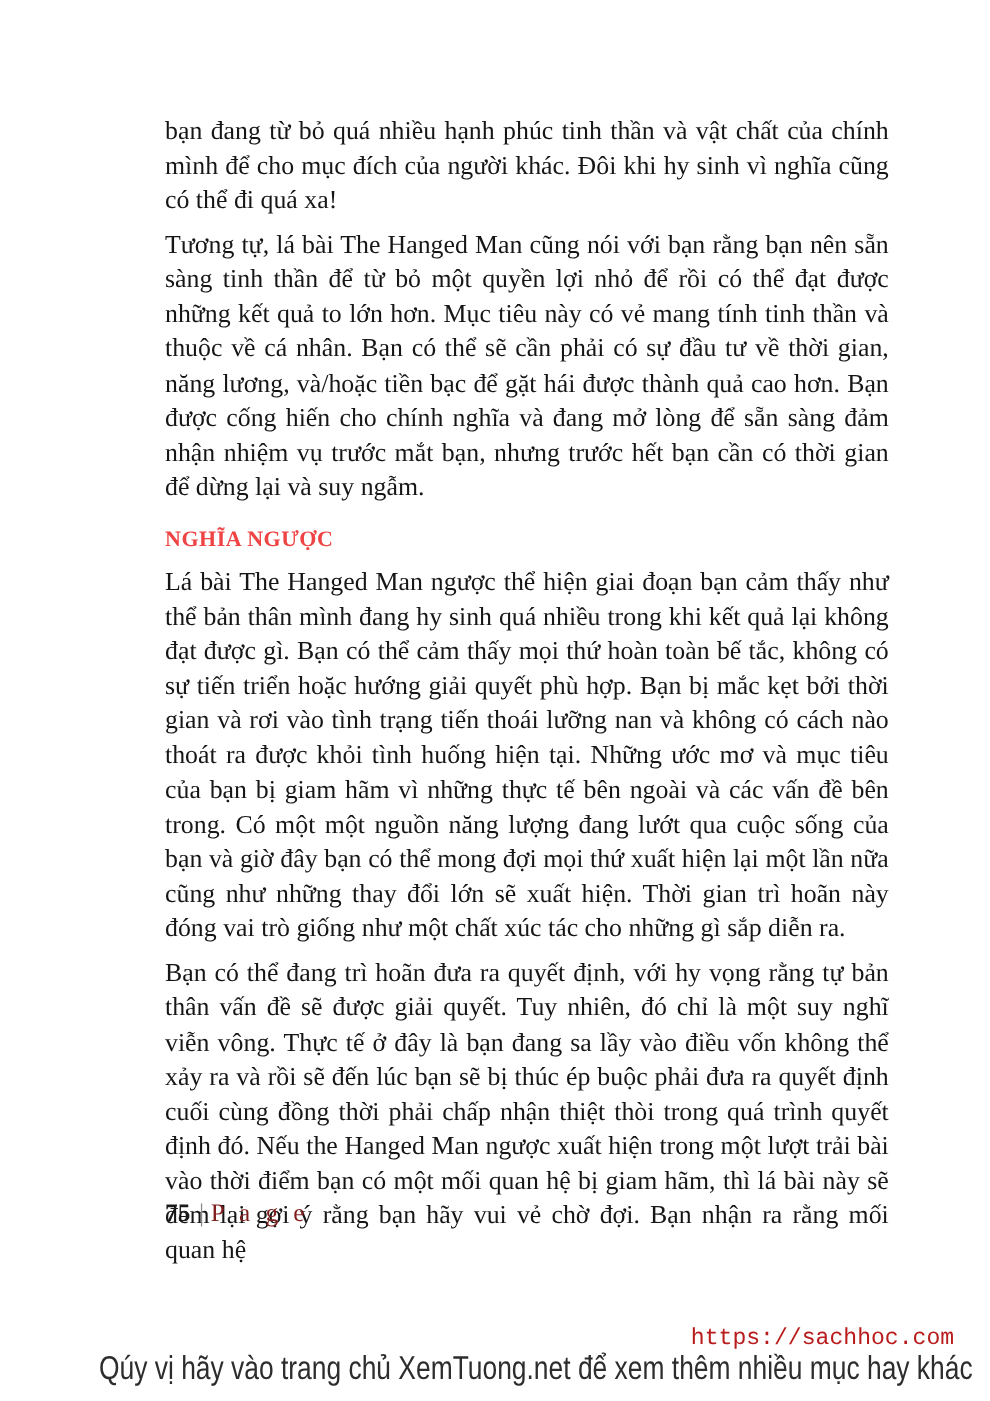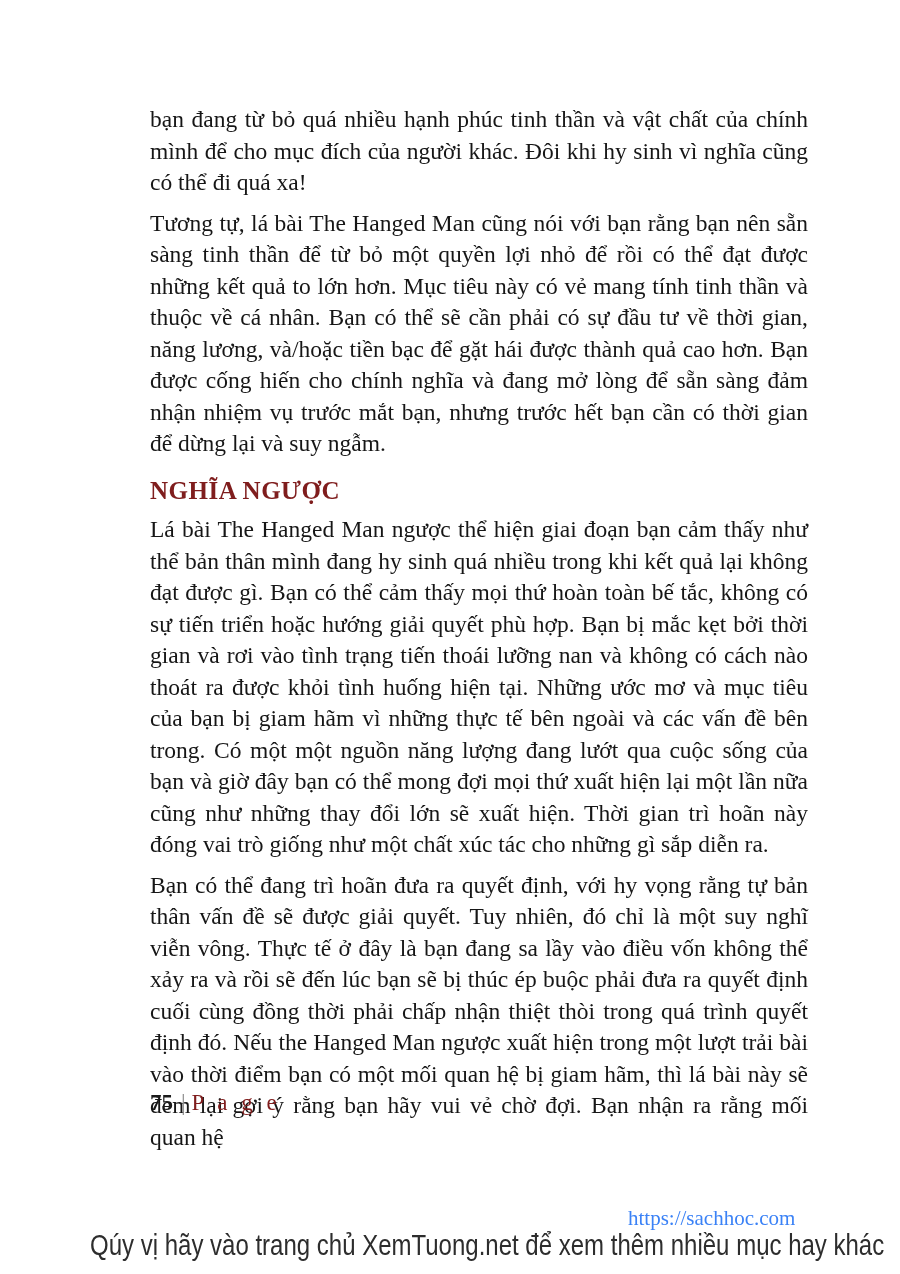--- a/index.html
+++ b/index.html
@@ -40,24 +40,24 @@
     color: #161616;
     font-size: 23.5px;
     line-height: 31.5px;
     text-align: justify;
   }
   .content p.para {
     margin: 0 0 9px 0;
   }
   .content h2.heading {
     margin: 15px 0 8px 0;
-    font-size: 25px;
+    font-size: 20px;
     font-weight: bold;
     letter-spacing: 0.5px;
-    color: #7f1d1d;
+    color: #ef4444;
     text-align: left;
   }
   .pagefooter {
     position: absolute;
     left: 150px;
     top: 1090px;
     z-index: 1;
     font-size: 23px;
     white-space: nowrap;
   }
@@ -72,23 +72,23 @@
   }
   .pagefooter .plabel {
     color: #7f1d1d;
     letter-spacing: 4px;
   }
   .source-link {
     position: absolute;
     left: 628px;
     top: 1206px;
     z-index: 2;
-    font-family: Liberation Serif, serif;
+    font-family: Liberation Mono, monospace;
     font-size: 21px;
-    color: #3b82f6;
+    color: #b91c1c;
     text-decoration: none;
     cursor: pointer;
     white-space: nowrap;
   }
   .banner {
     position: absolute;
     left: 0;
     top: 1228px;
     width: 900px;
     z-index: 1;

